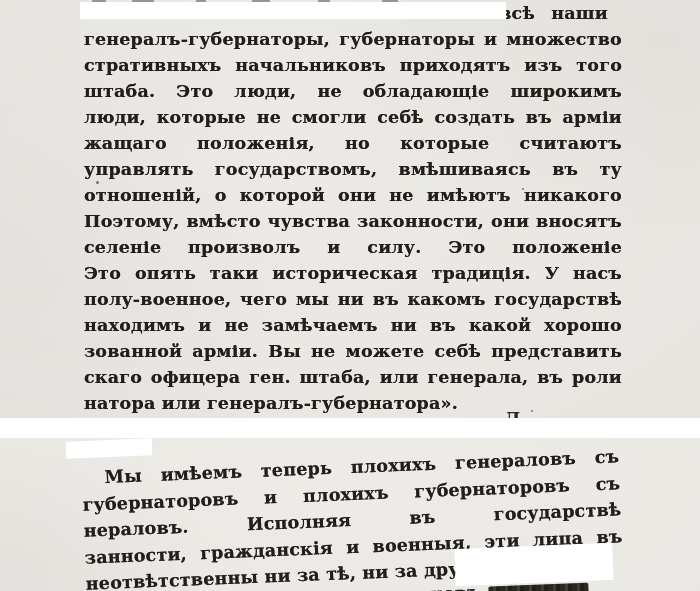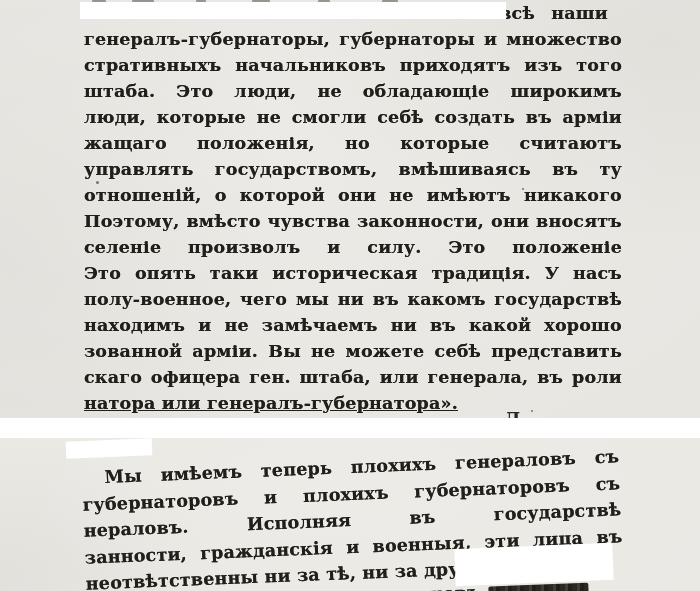--- a/index.html
+++ b/index.html
@@ -17,21 +17,21 @@
       radial-gradient(ellipse 700px 300px at 50% 30%, rgba(255,255,255,0.15), transparent 70%),
       radial-gradient(ellipse 300px 200px at 1% 90%, rgba(120,115,105,0.07), transparent 70%),
       #eae8e3;}
 
   .toptext{position:absolute;left:84px;top:0;width:538px;
       font-size:17.5px;font-weight:700;line-height:26px;color:#221f1b;
       letter-spacing:0.2px;text-shadow:0 0 0.5px rgba(34,31,27,0.8);}
   .line{height:26px;white-space:nowrap;}
   .line.just{white-space:normal;text-align:justify;text-align-last:justify;overflow:hidden;}
   .line.first{text-align:right;padding-right:14px;word-spacing:10px;}
-  .line.last{text-align:left;text-decoration:underline;}
+  .line.last{text-align:left;}
 
   .partial{position:absolute;left:505px;top:408px;width:22px;height:10px;overflow:hidden;
       font-size:17.5px;font-weight:700;color:#2a2723;}
 
   .frag{position:absolute;top:0;height:4px;background:rgba(70,64,58,0.5);border-radius:1px;}
   .speck{position:absolute;background:rgba(60,54,48,0.65);border-radius:50%;}
 
   .redact{position:absolute;background:#ffffff;}
   .r-top{left:80px;top:2px;width:426px;height:17px;}
   .r-small{left:66px;top:2px;width:86px;height:17px;transform:rotate(-2.3deg);}

